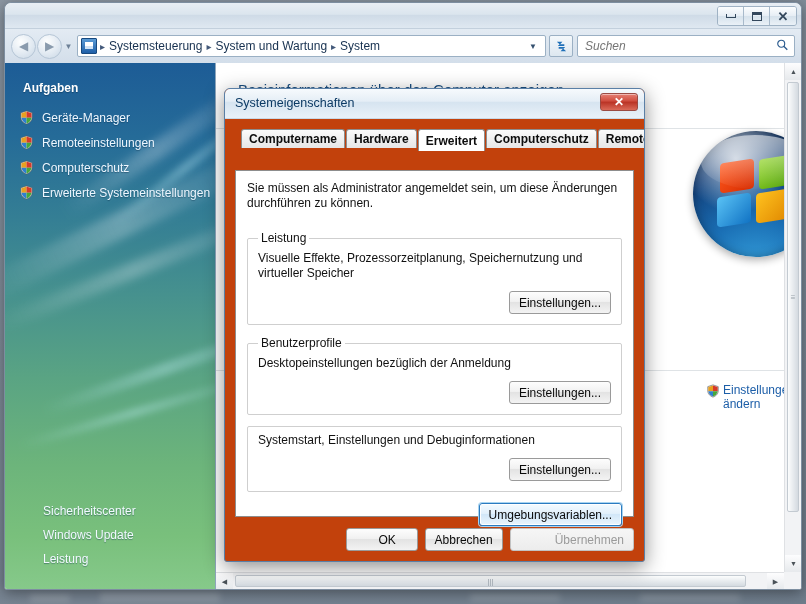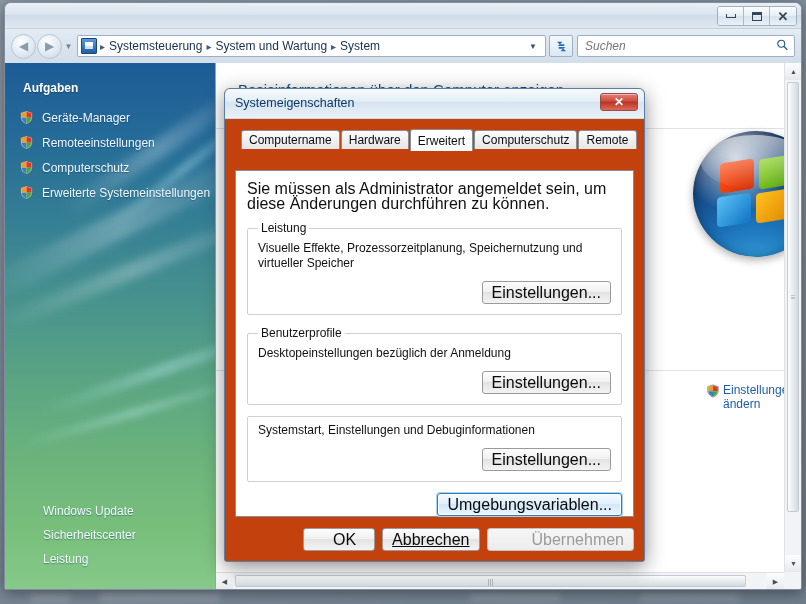--- a/index.html
+++ b/index.html
@@ -293,21 +293,21 @@
     border: 1px solid #9a4b44;
     background: linear-gradient(to bottom,#e57f74 0%,#cf4c3d 45%,#b93224 50%,#da6a58 100%);
     display:flex; align-items:center; justify-content:center;
     color:#fff; font-size: 12px; font-weight: bold;
     cursor: default;
     box-shadow: inset 0 1px 0 rgba(255,255,255,0.45);
   }
   #dlg-body { position:absolute; left:0; right:0; top:30px; bottom:0; padding: 10px 10px 0 10px; }
 
   
-  #tabstrip { display: flex; align-items: center; height: 21px; padding-left: 6px; position: relative; z-index: 3; }
+  #tabstrip { display: flex; align-items: flex-start; height: 21px; padding-left: 6px; position: relative; z-index: 3; font-weight: bold; }
   .tab {
     height: 19px; padding: 0 7px;
     display: flex; align-items: center;
     font-size: 12px; color: #0d0d0d;
     background: linear-gradient(to bottom,#fbfbfb,#e6e6e6);
     border: 1px solid #8d8d8d;
     border-bottom: none;
     border-radius: 3px 3px 0 0;
     margin-right: 1px;
     cursor: default;
@@ -318,34 +318,34 @@
     border-color: #8d8d8d;
     margin-bottom: -1px;
     position: relative; z-index: 4;
   }
   #tabpanel {
     position: absolute; left: 10px; right: 10px; top: 51px; bottom: 44px;
     background: #ffffff;
     border: 1px solid #8d8d8d;
     padding: 10px 11px;
   }
-  .admin-note { font-size: 16px; color: #111; line-height: 15px; margin-bottom: 10px; }
+  .admin-note { font-size: 12px; color: #111; line-height: 15px; margin-bottom: 20px; }
   fieldset {
     border: 1px solid #cfcfcf;
     border-radius: 2px;
     padding: 6px 10px 10px 10px;
     margin-bottom: 11px;
     position: relative;
   }
   legend { font-size: 12px; color: #111; padding: 0 3px; }
   .grp-desc { font-size: 12px; color: #111; line-height: 15px; min-height: 15px; }
   .btnrow { display: flex; justify-content: flex-end; margin-top: 10px; }
   .winbtn {
     min-width: 88px; height: 23px; padding: 0 9px;
-    font-size: 16px; font-family: "Liberation Sans", sans-serif;
+    font-size: 12px; font-family: "Liberation Sans", sans-serif;
     color: #0a0a0a;
     background: linear-gradient(to bottom,#fdfdfd 0%,#f1f1f1 45%,#e3e3e3 50%,#f3f3f3 100%);
     border: 1px solid #9a9a9a;
     border-radius: 3px;
     cursor: default;
   }
   .winbtn.focused {
     border-color: #2b7bc0;
     background: linear-gradient(to bottom,#f4fbff 0%,#e2f0fb 45%,#d2e7f8 50%,#eaf5fd 100%);
     box-shadow: 0 0 0 1px #a8d4f0, inset 0 0 0 1px #ffffff;
@@ -487,22 +487,22 @@
               <path d="M8 1.6 L13.4 3.4 V8.2 H8 Z" fill="#d63a2a"></path>
               <path d="M2.6 8.2 H8 V14.3 C5.4 13.4 3.2 11.3 2.6 8.2 Z" fill="#2f7fd0"></path>
               <path d="M8 8.2 H13.4 C12.8 11.3 10.6 13.4 8 14.3 Z" fill="#46a83c"></path>
             </svg>
           </span>
           <span class="pane-label">Erweiterte Systemeinstellungen</span>
         </div>
       </div>
 
       <div id="seealso">
+        <div class="see-item">Sicherheitscenter</div>
         <div class="see-item">Windows Update</div>
-        <div class="see-item">Sicherheitscenter</div>
         <div class="see-item">Leistung</div>
       </div>
     </div>
 
     <div id="content">
       <div id="content-scroll">
         <div id="page-heading">Basisinformationen über den Computer anzeigen</div>
         <div class="hr-line" style="top:65px;"></div>
         <div class="hr-line" style="top:307px;"></div>
 
@@ -610,17 +610,17 @@
         </div>
       </fieldset>
 
       <div id="env-row">
         <button class="winbtn focused" style="min-width:124px;">Umgebungsvariablen...</button>
       </div>
     </div>
 
     <div id="dlg-footer">
       <button class="winbtn" style="min-width:72px;padding-left:20px;">OK</button>
-      <button class="winbtn" style="min-width:72px;text-decoration:underline;">Abbrechen</button>
+      <button class="winbtn" style="min-width:72px;">Abbrechen</button>
       <button class="winbtn" style="min-width:72px;padding-left:44px;" disabled="">Übernehmen</button>
     </div>
   </div>
 </div>
 
 </body></html>

